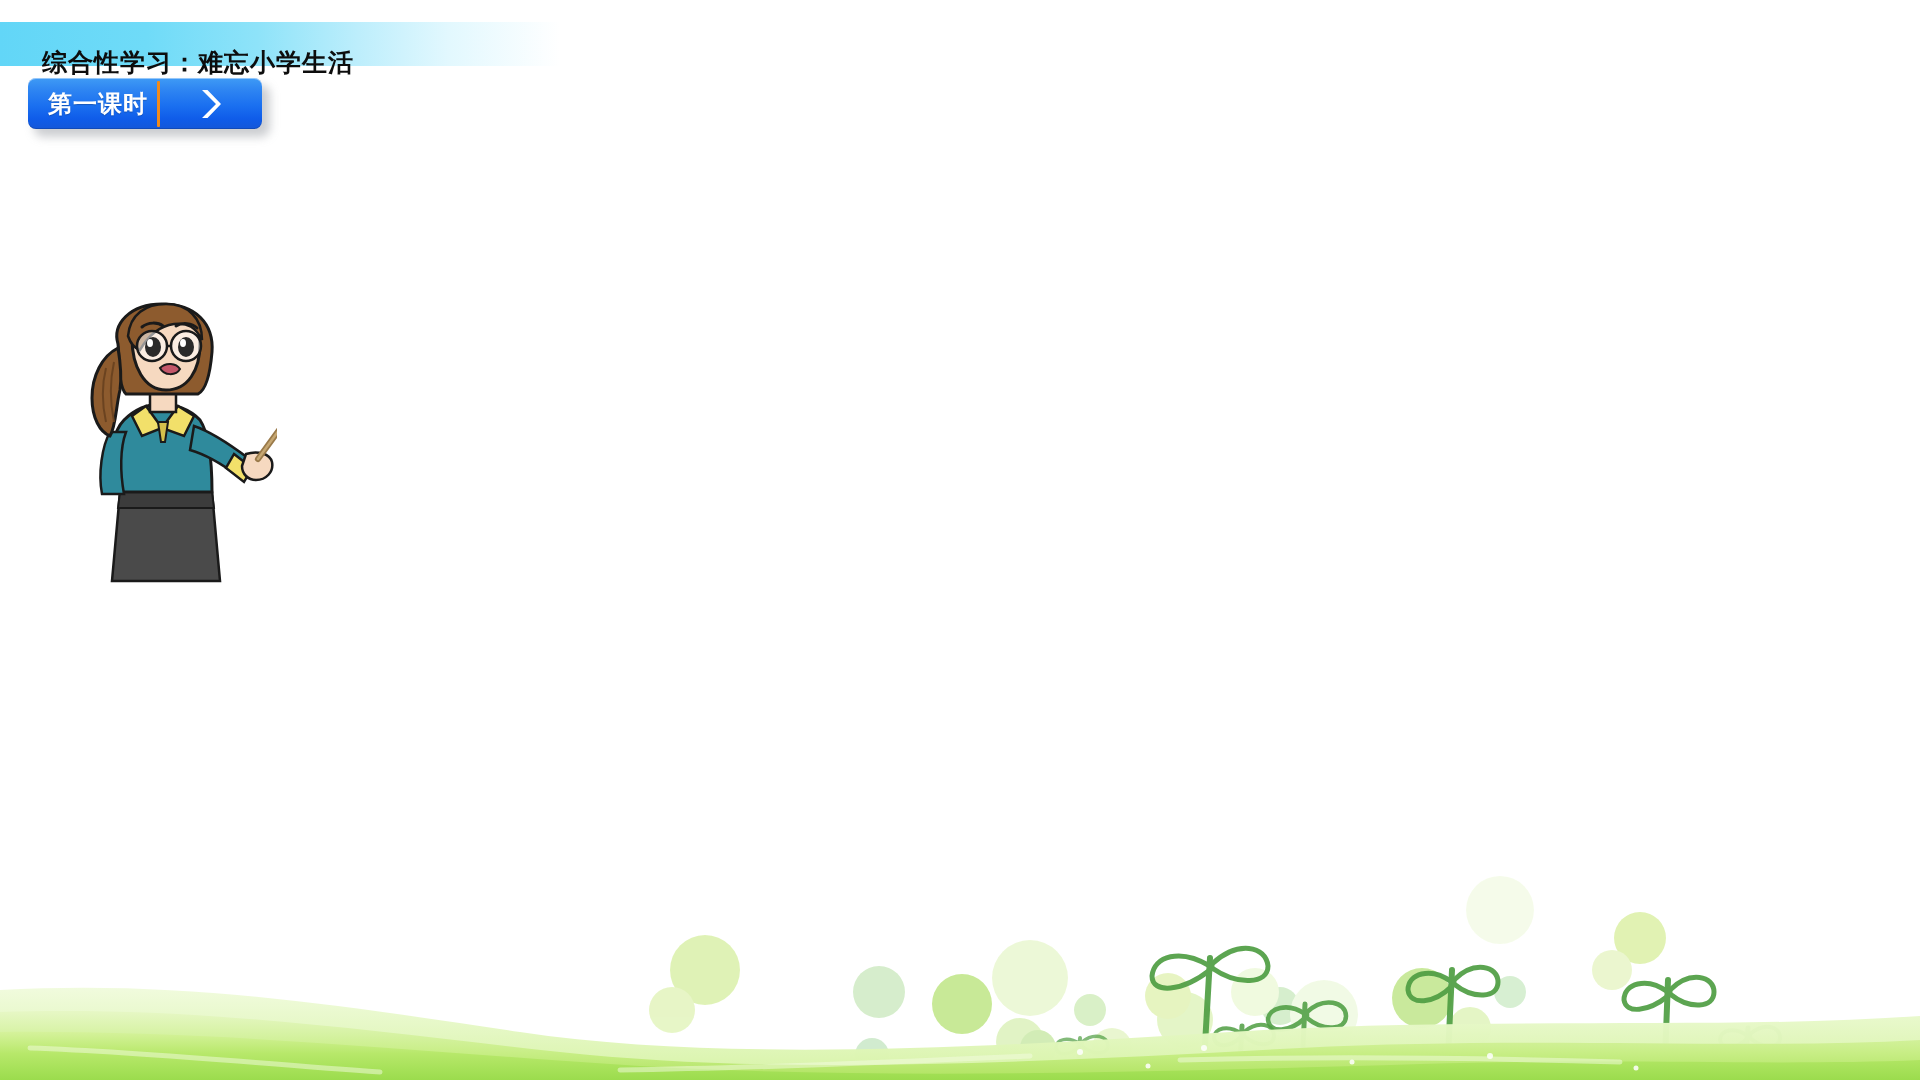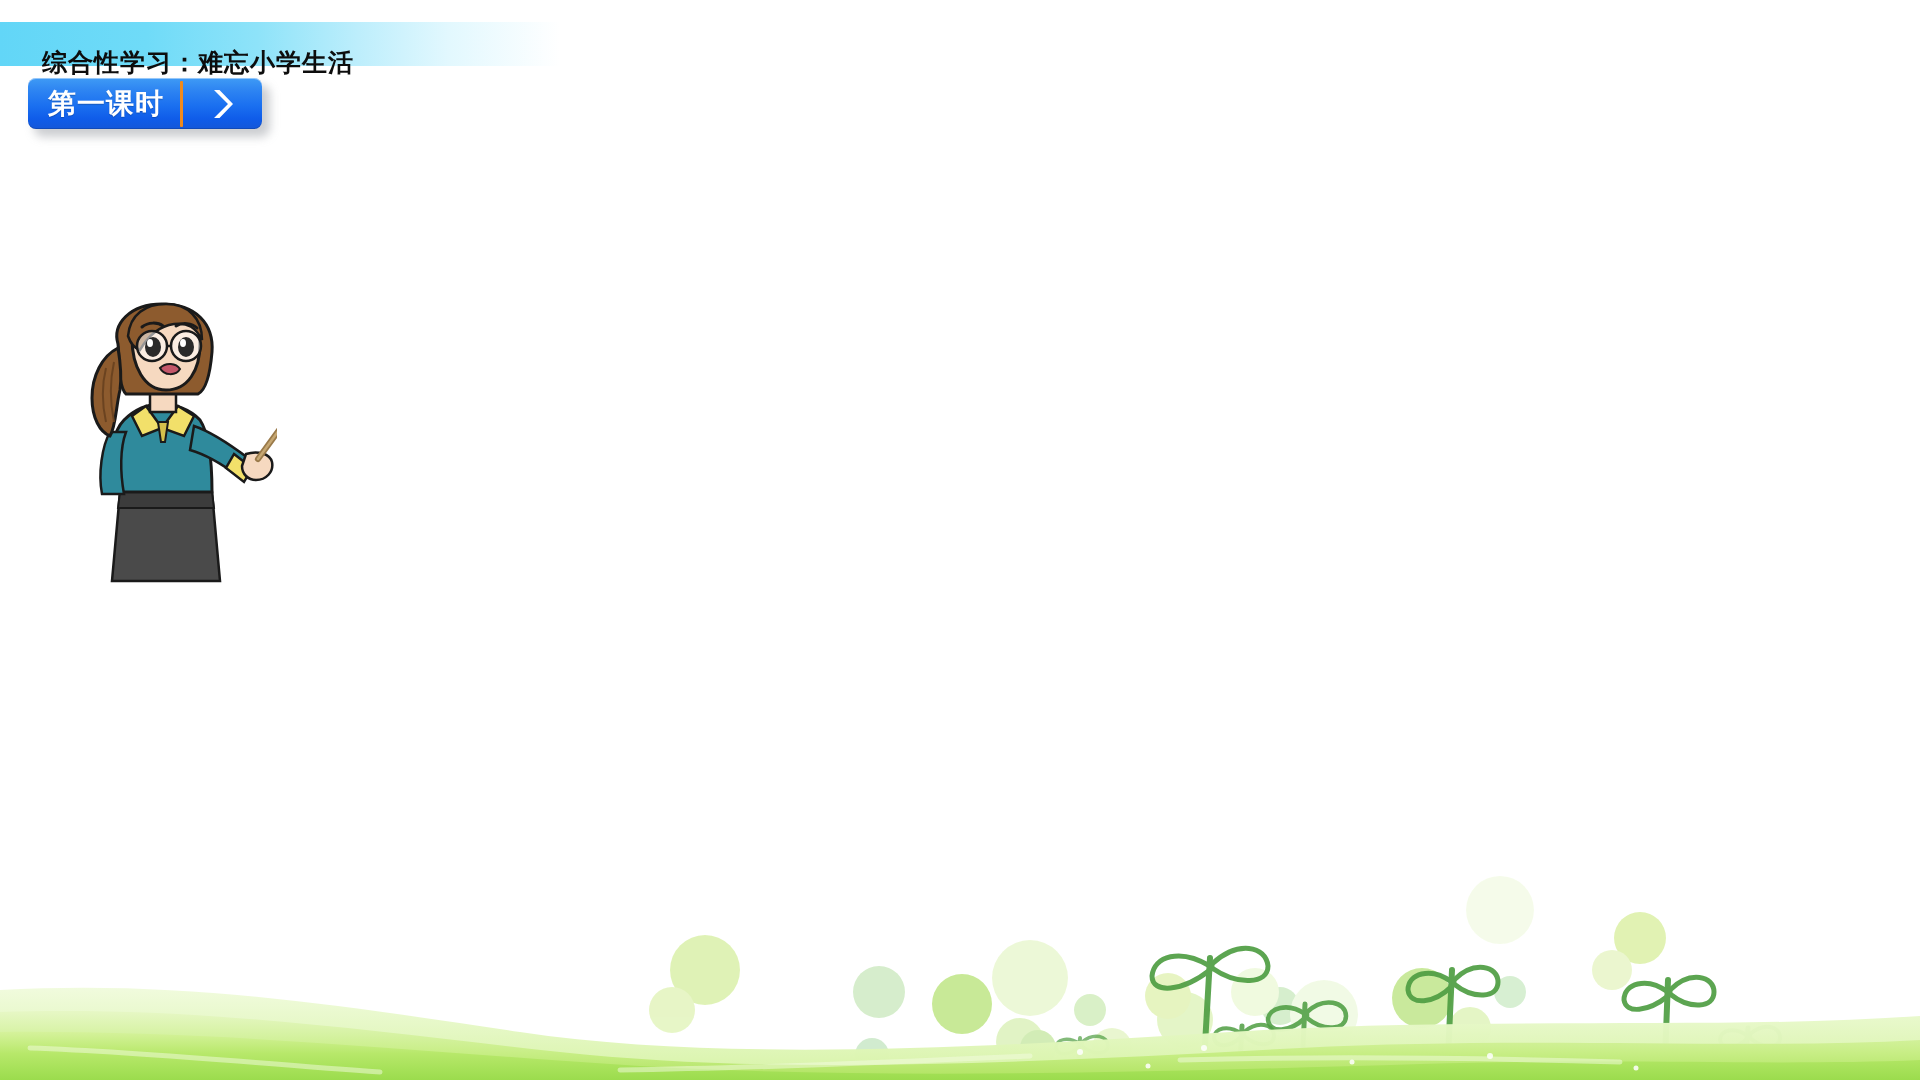--- a/index.html
+++ b/index.html
@@ -87,22 +87,22 @@
         #1457d9 100%);
     box-shadow: inset 0 1px 0 rgba(255,255,255,0.45),
                 inset 0 -1px 0 rgba(0,0,0,0.15);
     display: flex;
     align-items: center;
     overflow: hidden;
   }
   .lesson-btn-label {
     flex: 0 0 auto;
     padding-left: 20px;
-    padding-right: 16px;
-    font-size: 28px;
+    padding-right: 9px;
+    font-size: 24px;
     font-weight: bold;
     color: #ffffff;
     letter-spacing: 1px;
     white-space: nowrap;
     text-shadow: 0 1px 1px rgba(0,0,0,0.22);
   }
   .lesson-btn-divider {
     flex: 0 0 auto;
     width: 3px;
     height: 46px;

